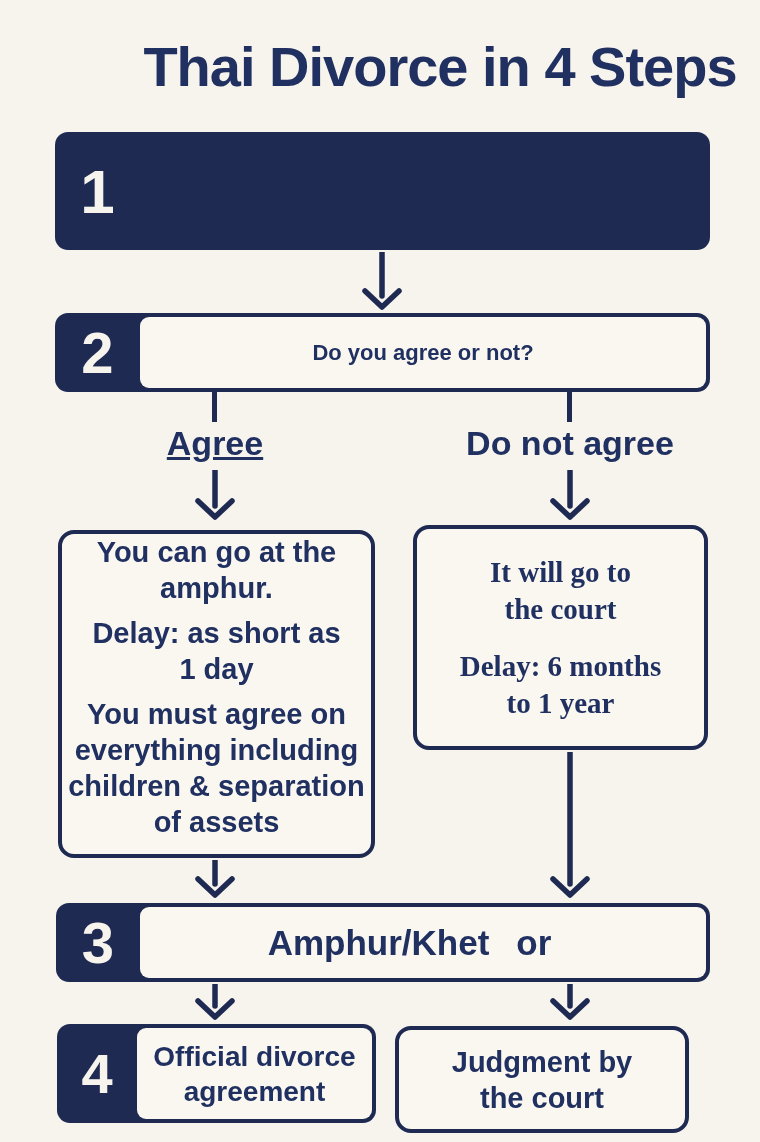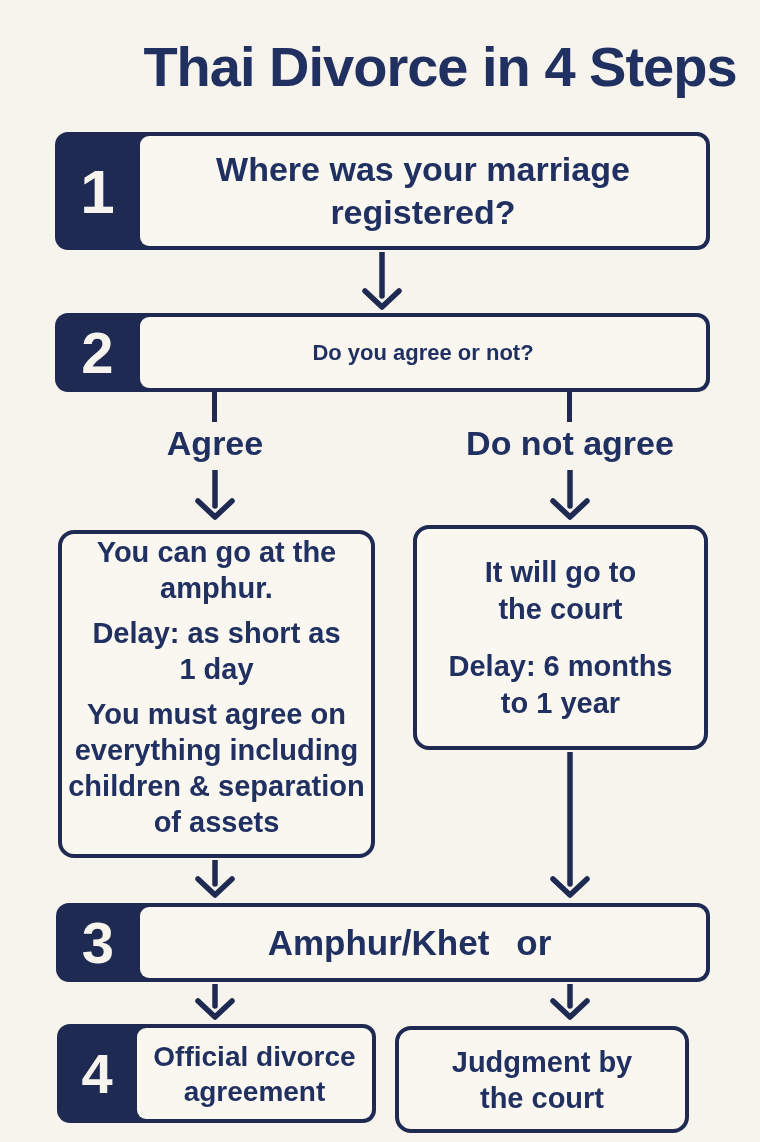--- a/index.html
+++ b/index.html
@@ -82,21 +82,21 @@
     border: 4px solid var(--navy);
     border-radius: 16px;
     text-align: center;
     font-weight: 700;
     color: var(--text);
   }
   #agree-box { left: 58px; top: 530px; width: 317px; height: 328px; }
   #agree-box p { font-size: 29px; line-height: 36px; margin: 0 0 9px 0; white-space: pre-line; }
   #disagree-box {
     left: 413px; top: 525px; width: 295px; height: 225px;
-    display: flex; flex-direction: column; align-items: center; justify-content: center;
+    display: flex; flex-direction: column; align-items: center; justify-content: center; font-family: Liberation Serif, serif;
   }
   #disagree-box p { font-size: 29px; line-height: 37px; margin: 10px 0; white-space: pre-line; }
   #step4-right {
     left: 395px; top: 1026px; width: 294px; height: 107px;
     display: flex; align-items: center; justify-content: center;
     font-size: 29px; line-height: 36px; white-space: pre-line;
   }
 
   
   .vline { position: absolute; width: 5px; background: var(--navy); }
@@ -108,34 +108,32 @@
     stroke-linecap: round;
     stroke-linejoin: round;
   }
   .branch-label {
     position: absolute;
     text-align: center;
     font-size: 34px;
     font-weight: 700;
     color: var(--text);
   }
-  #label-agree { left: 115px; top: 424px; width: 200px; }
+  #label-agree { left: 115px; top: 424px; width: 200px; text-decoration: underline; }
   #label-disagree { left: 440px; top: 424px; width: 260px; }
 </style>
 </head>
 <body>
 
 <div id="canvas">
 
   <h1 class="title">Thai Divorce in 4 Steps</h1>
 
   <div class="step-row" id="step1">
     <div class="step-num">1</div>
-    <div class="step-body">Where was your marriage
-registered?</div>
   </div>
 
   <svg class="flow-arrow" style="left:362px; top:252px;" width="40" height="58" viewBox="0 0 40 58">
     <line x1="20" y1="0" x2="20" y2="44"></line>
     <polyline points="3,39 20,55 37,39"></polyline>
   </svg>
 
   <div class="step-row" id="step2">
     <div class="step-num">2</div>
     <div class="step-body">Do you agree or not?</div>

